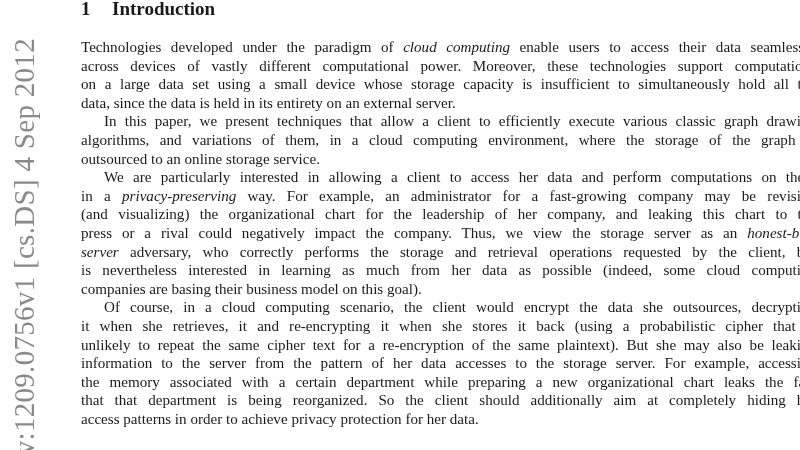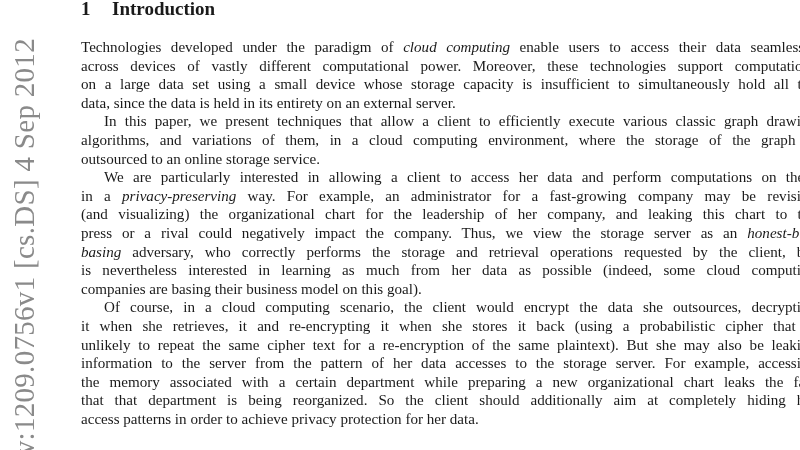--- a/index.html
+++ b/index.html
@@ -106,21 +106,21 @@
       <div class="para">
         <span class="line indent">In this paper, we present techniques that allow a client to efficiently execute various classic graph drawing</span>
         <span class="line">algorithms, and variations of them, in a cloud computing environment, where the storage of the graph is</span>
         <span class="line last">outsourced to an online storage service.</span>
       </div>
       <div class="para">
         <span class="line indent">We are particularly interested in allowing a client to access her data and perform computations on them</span>
         <span class="line">in a <em>privacy-preserving</em> way. For example, an administrator for a fast-growing company may be revising</span>
         <span class="line">(and visualizing) the organizational chart for the leadership of her company, and leaking this chart to the</span>
         <span class="line">press or a rival could negatively impact the company. Thus, we view the storage server as an <em>honest-but-</em></span>
-        <span class="line"><em>basing</em> adversary, who correctly performs the storage and retrieval operations requested by the client, but</span>
+        <span class="line"><em>server</em> adversary, who correctly performs the storage and retrieval operations requested by the client, but</span>
         <span class="line">is nevertheless interested in learning as much from her data as possible (indeed, some cloud computing</span>
         <span class="line last">companies are basing their business model on this goal).</span>
       </div>
       <div class="para">
         <span class="line indent">Of course, in a cloud computing scenario, the client would encrypt the data she outsources, decrypting</span>
         <span class="line">it when she retrieves, it and re-encrypting it when she stores it back (using a probabilistic cipher that is</span>
         <span class="line">unlikely to repeat the same cipher text for a re-encryption of the same plaintext). But she may also be leaking</span>
         <span class="line">information to the server from the pattern of her data accesses to the storage server. For example, accessing</span>
         <span class="line">the memory associated with a certain department while preparing a new organizational chart leaks the fact</span>
         <span class="line">that that department is being reorganized. So the client should additionally aim at completely hiding her</span>

